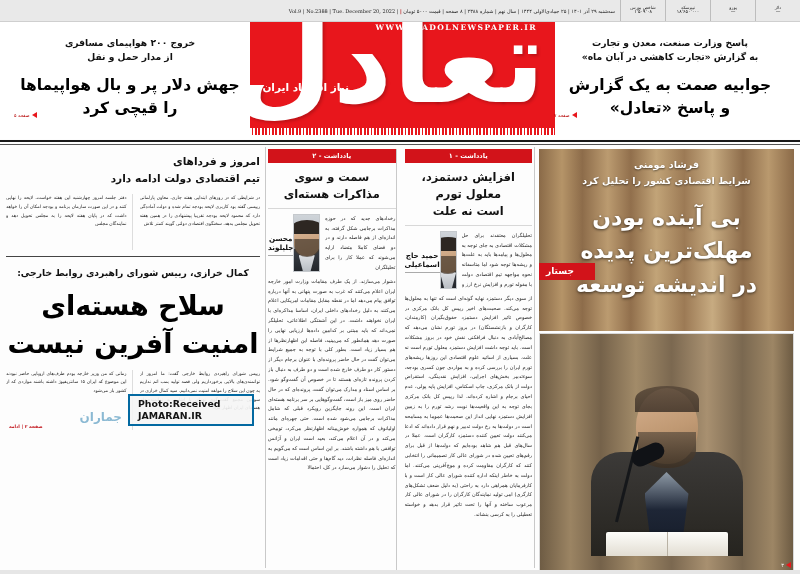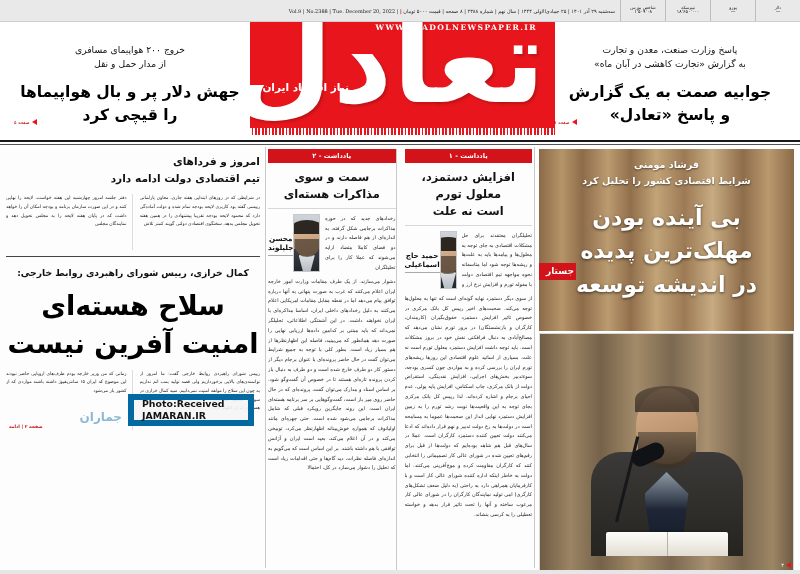--- a/index.html
+++ b/index.html
@@ -91,22 +91,22 @@
   }
 
   .head-col {
     position: absolute; top: 2px;
     width: 240px; padding: 0 8px;
     text-align: center;
   }
   .head-col.right { right: 550px; }
   .head-col.left  { right: 10px; }
   .head-kicker {
-    font-size: 9.2px; color: #111; font-weight: normal;
-    line-height: 1.55; margin-top: 19px;
+    font-size: 9.2px; color: #111; font-weight: bold;
+    line-height: 1.55; margin-top: 12px;
   }
   .head-title {
     font-size: 15.5px; color: #000; font-weight: bold;
     line-height: 1.5; margin-top: 9px;
   }
   .pg-ref {
     position: absolute; bottom: 2px;
     display: flex; align-items: center; gap: 2px;
     font-size: 4.6px; color: #b40000;
   }
@@ -160,21 +160,21 @@
     position: absolute; top: 52px; left: 0; right: 0;
     text-align: center;
     font-size: 22px; color: #ffffff; font-weight: bold;
     line-height: 1.52;
     text-shadow: 0 1px 3px rgba(0,0,0,.6);
   }
   .hero-badge {
     position: absolute; top: 114px; left: 0;
     background: #d2131a; color: #fff;
     font-size: 9px; font-weight: bold;
-    padding: 3px 2px 4px 7px;
+    padding: 3px 21px 4px 7px;
     letter-spacing: .4px;
   }
   .photo-main {
     position: relative; width: 100%; height: 238px;
     margin-top: 2px;
     border: 1px solid #d8d8d8;
     background:
       linear-gradient(90deg,
         #6e5c44 0%, #9b8463 12%, #75624a 24%, #a28b69 38%,
         #7b6850 52%, #a89070 66%, #7a6850 80%, #9d8665 92%, #6d5b43 100%);
@@ -380,21 +380,21 @@
   }
   .sec2-cols > div + div { border-right: 1px solid #ddd; padding-right: 5px; }
 
   .photo-credit {
     position: absolute; bottom: 4px; right: 6px;
     width: 126px; height: 32px;
     background: rgba(245,245,245,.9);
     display: flex; flex-direction: column;
     justify-content: center; align-items: flex-start;
     padding-right: 6px; direction: ltr; padding-left: 8px;
-    border: 6px solid #0369a1;
+    border: 2px solid #0369a1;
   }
   .photo-credit span {
     font-size: 9.4px; font-weight: bold; color: #141414;
     line-height: 1.28; direction: ltr;
     font-family: "DejaVu Sans", sans-serif;
   }
   .credit-wm {
     position: absolute; bottom: 6px; right: 138px;
     font-size: 12px; color: #0369a1; font-weight: bold;
     opacity: .45;

